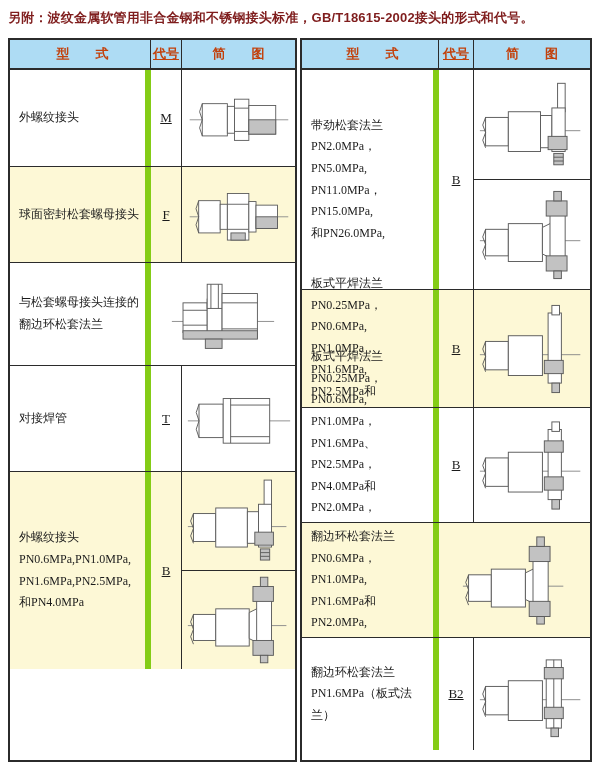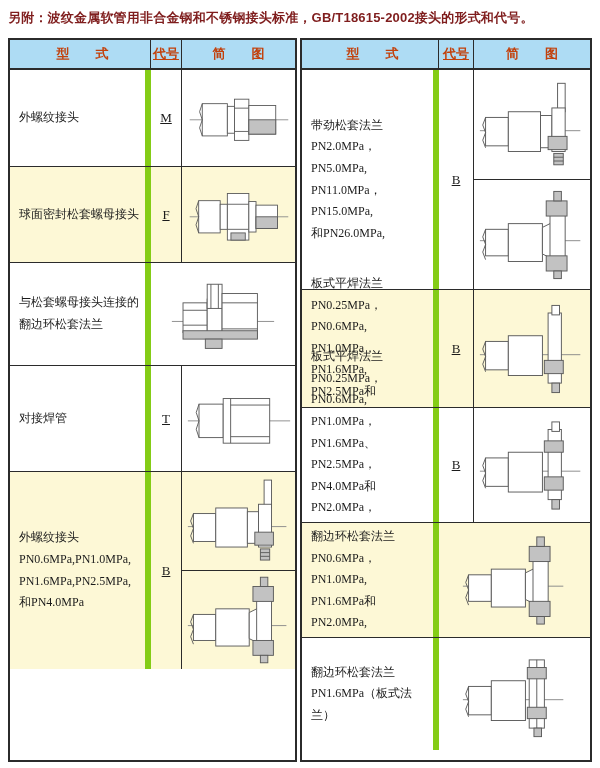--- a/index.html
+++ b/index.html
@@ -276,20 +276,21 @@
             <rect class="g" x="80" y="2" width="8" height="10"></rect>
             <rect class="g" x="72" y="70" width="22" height="16"></rect>
             <rect class="g" x="80" y="86" width="8" height="8"></rect>
           </svg>
         </div>
       </div>
 
       <div class="row" style="height:112px">
         <div class="cell type">翻边环松套法兰
 PN1.6MPa（板式法兰）</div>
+        <div class="cell code">B2</div>
         <div class="cell diag">
           <svg class="d" width="108" height="100" viewBox="0 0 114 96" preserveAspectRatio="xMidYMid meet">
             <line class="cl" x1="2" y1="54" x2="108" y2="54"></line>
             <rect class="w" x="8" y="40" width="24" height="30"></rect>
             <path d="M8 40 l-3 8 3 8 -3 8 3 8"></path>
             <rect class="w" x="32" y="34" width="36" height="42"></rect>
             <rect class="w" x="72" y="12" width="16" height="72"></rect>
             <line x1="80" y1="12" x2="80" y2="84"></line>
             <rect class="g" x="70" y="20" width="20" height="12"></rect>
             <rect class="g" x="70" y="62" width="20" height="12"></rect>

